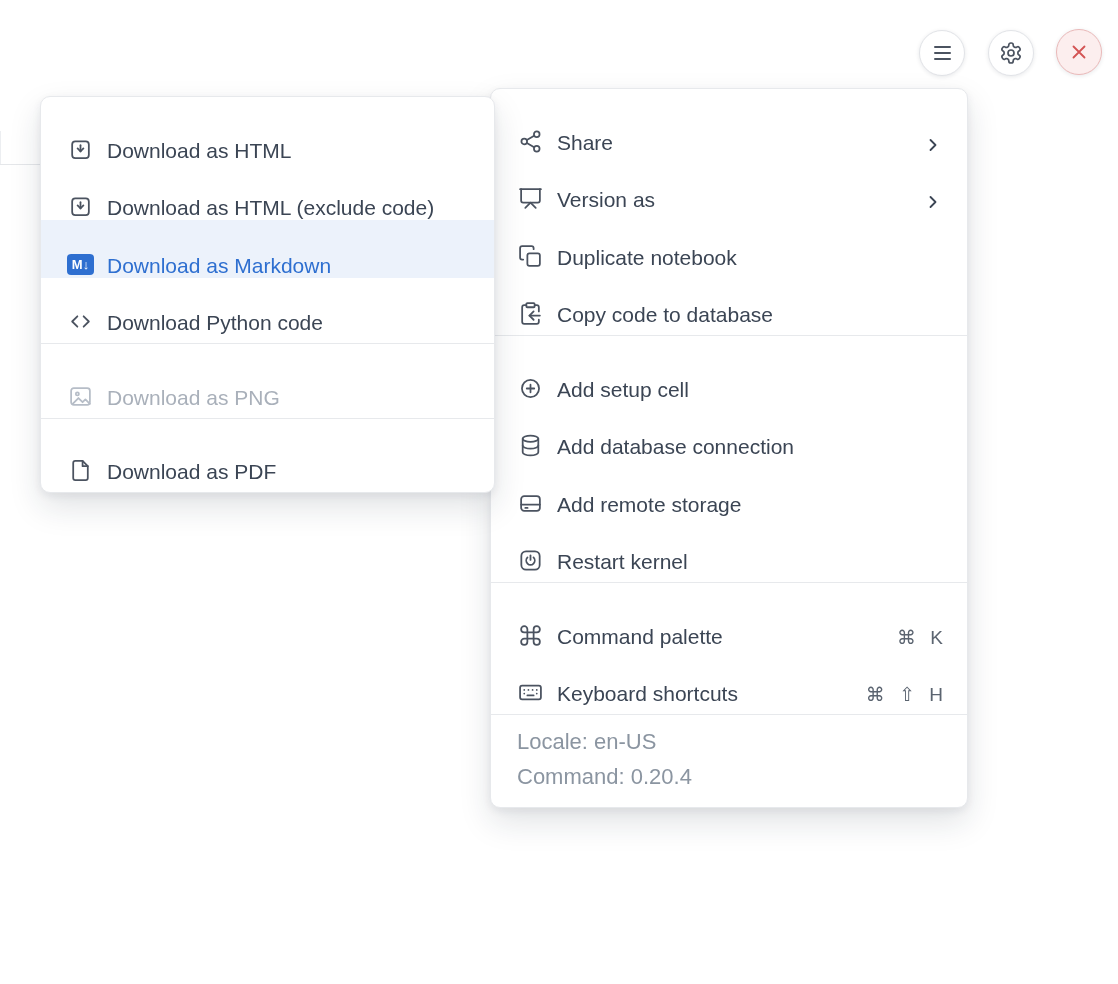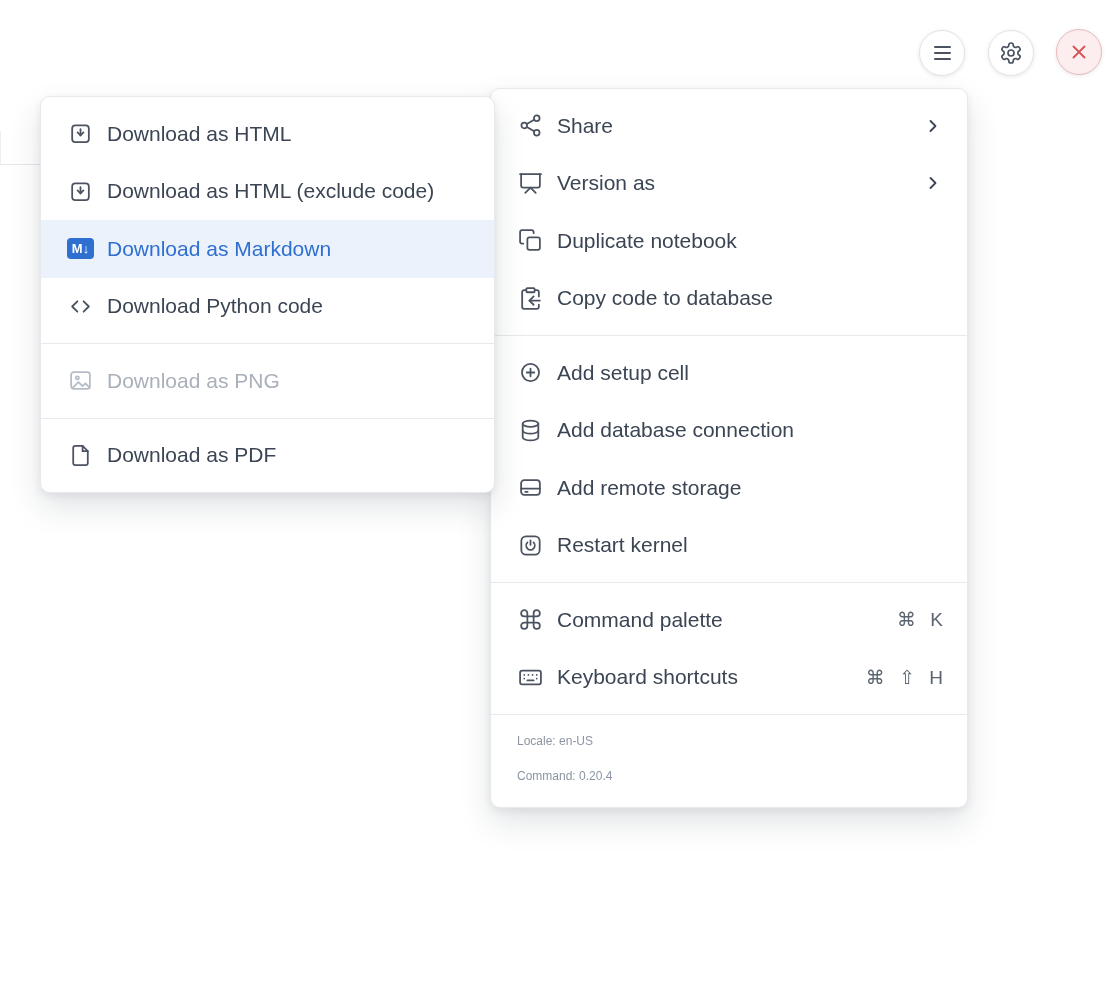--- a/index.html
+++ b/index.html
@@ -35,38 +35,38 @@
 
   
   .panel{position:absolute;background:#fff;border:1px solid var(--divider);border-radius:10px;
     box-shadow:0 14px 32px rgba(25,35,55,.13),0 3px 8px rgba(25,35,55,.07);overflow:hidden}
   .main-menu{left:490px;top:88px;width:478px;z-index:10}
   .submenu{left:40px;top:96px;width:455px;z-index:20}
 
   .menu-section{padding:8px 0}
   .menu-section + .menu-section{border-top:1px solid var(--divider)}
 
-  .menu-item{height:57.5px;display:flex;align-items:center;gap:13px;padding:0 24px 0 26px;
+  .menu-item{height:57.5px;display:flex;align-items:flex-end;gap:13px;padding:0 24px 0 26px;
     font-size:21px;color:var(--text);cursor:pointer;white-space:nowrap}
   .mi-icon{width:27px;height:27px;flex:none;display:flex;align-items:center;justify-content:center;color:var(--icon)}
   .mi-icon svg{width:25px;height:25px;stroke:currentColor;fill:none;stroke-width:1.7;stroke-linecap:round;stroke-linejoin:round}
   .mi-label{flex:1 1 auto;overflow:hidden;text-overflow:ellipsis}
   .mi-chevron{display:flex;color:var(--text)}
   .mi-chevron svg{width:20px;height:20px;stroke:currentColor;fill:none;stroke-width:2.2;stroke-linecap:round;stroke-linejoin:round}
   .mi-shortcut{color:#5b6470;font-size:19px;word-spacing:9px}
 
   .menu-item.active{background:var(--accent-bg);color:var(--accent)}
   .menu-item.active .mi-icon,.menu-item.active .mi-chevron{color:var(--accent)}
   .menu-item.disabled{color:var(--disabled);cursor:default}
   .menu-item.disabled .mi-icon{color:#b6bdc7}
 
   .md-badge{width:29px;height:21px;border-radius:4px;background:var(--accent);color:#fff;
     font-size:13px;font-weight:bold;display:flex;align-items:center;justify-content:center}
 
-  .menu-footer{border-top:1px solid var(--divider);padding:9px 26px 13px;font-size:12px;
+  .menu-footer{border-top:1px solid var(--divider);padding:9px 26px 13px;font-size:22px;
     color:var(--muted);line-height:35px}
 </style>
 </head>
 <body>
 
 <div class="canvas">
 
   <div class="bg-line-v"></div>
   <div class="bg-line-h"></div>
 

